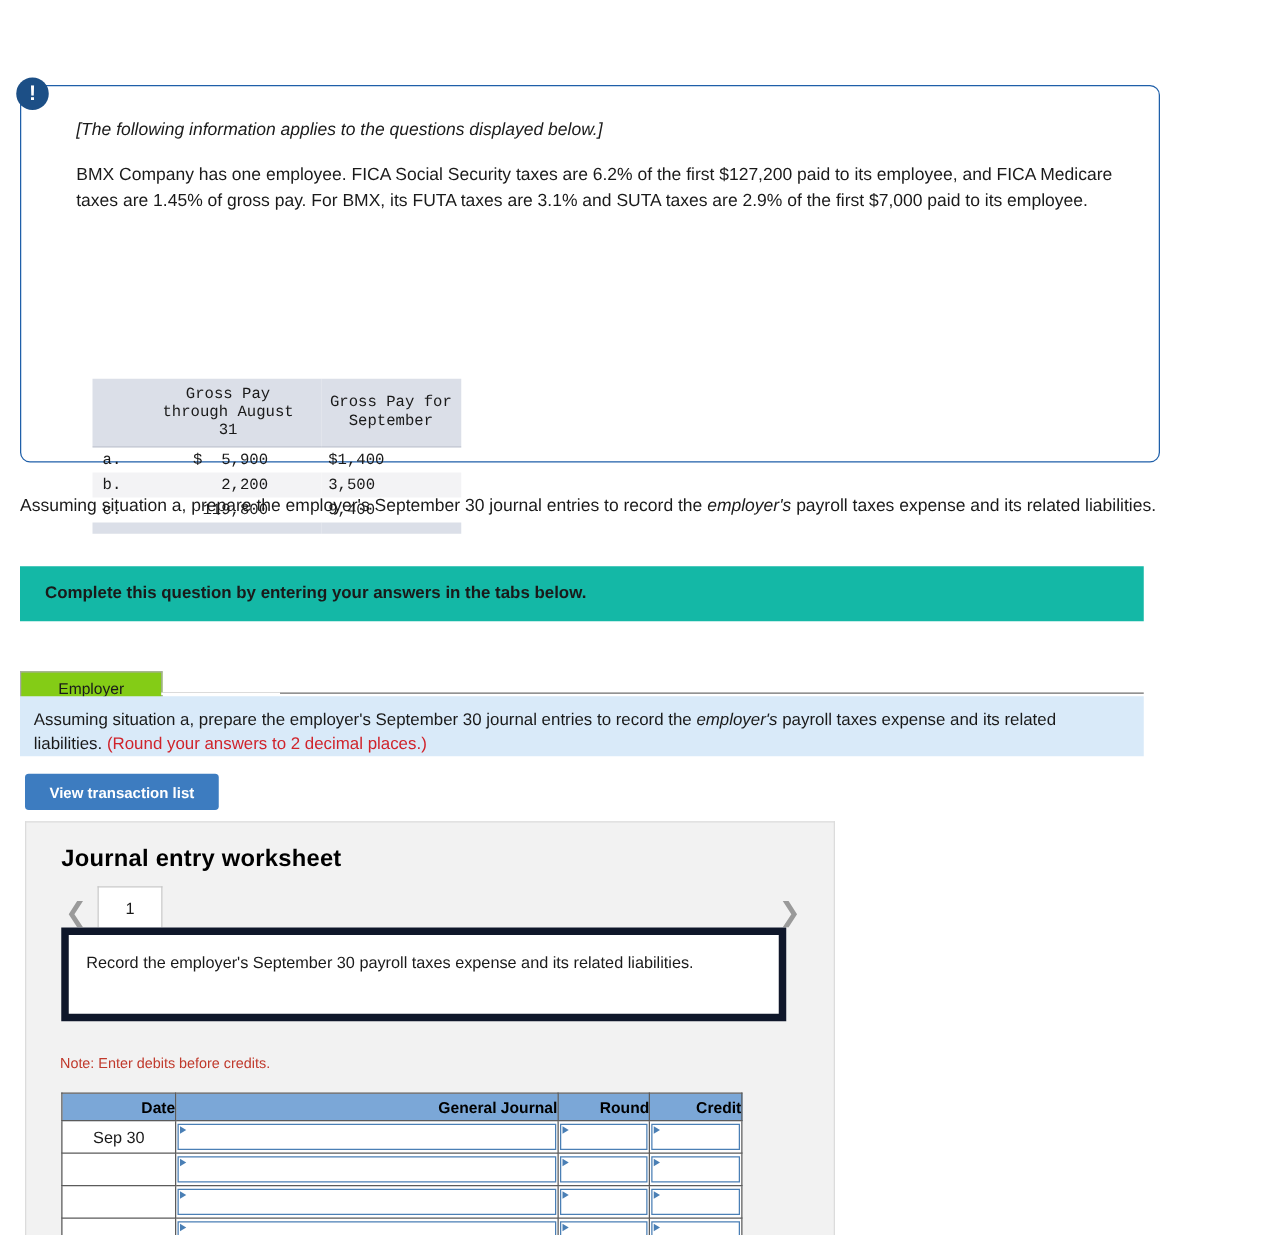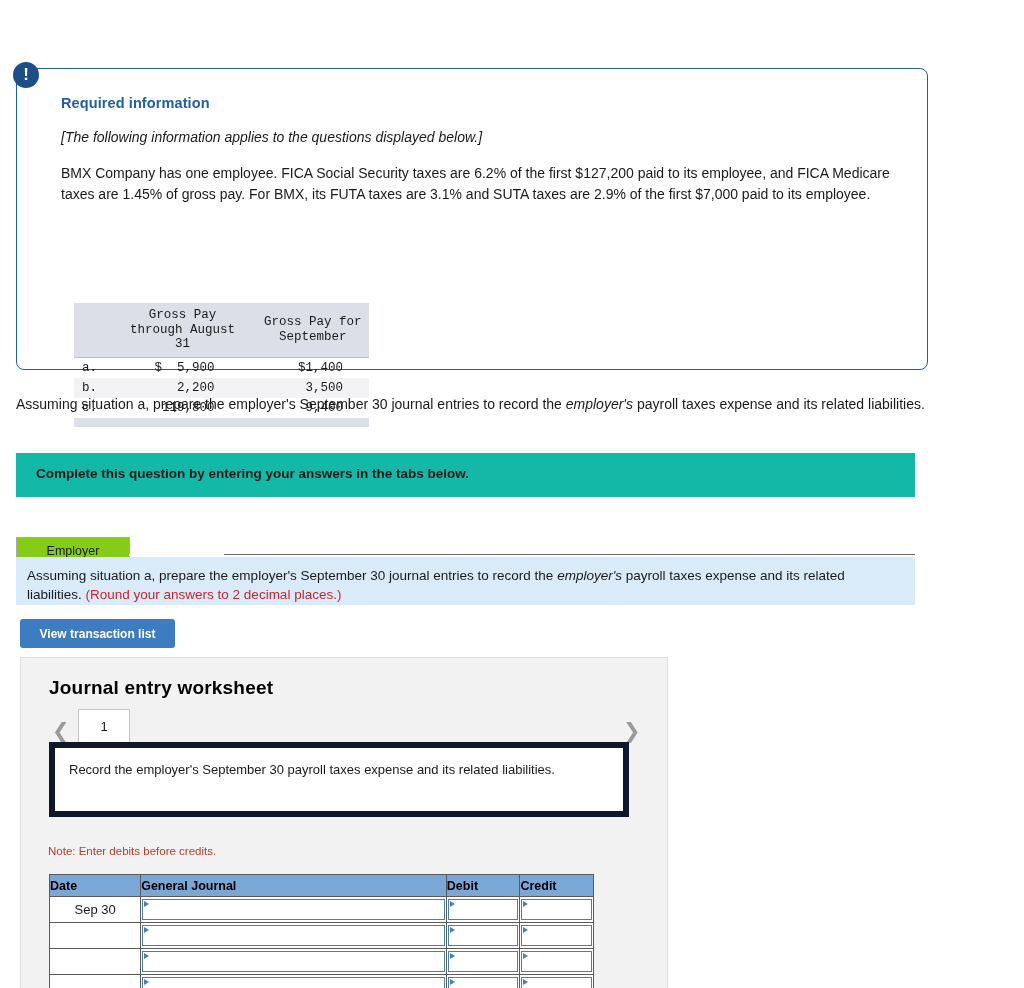--- a/index.html
+++ b/index.html
@@ -90,21 +90,21 @@
   .gp-table th.gp-h2 { width: 115px; }
   .gp-table th.gp-hblank { width: 28px; }
   .gp-table td {
     padding: 2px 6px;
     line-height: 16px;
     color: #1a1a1a;
   }
   .gp-table tr.alt td { background: #f3f3f5; }
   .gp-lbl { text-align: left; padding-left: 8px !important; }
   .gp-num { text-align: right; padding-right: 42px !important; white-space: pre; }
-  .gp-num2 { text-align: right; padding-right: 26px !important; }
+  .gp-num2 { text-align: left; padding-right: 26px !important; }
   .gp-foot td {
     background: #dbdfe8;
     height: 9px;
     padding: 0;
   }
   .gp-table tr.first-row td { border-top: 1px solid #b9bfcb; }
 
   
   .question-text {
     position: absolute;
@@ -305,21 +305,21 @@
     table-layout: fixed;
   }
   .jtable th {
     background: #7ba7d7;
     border: 1px solid #5b5b5b;
     font-size: 12.5px;
     font-weight: bold;
     color: #000000;
     height: 21px;
     padding: 0;
-    text-align: left;
+    text-align: right;
   }
   .jtable td {
     border: 1px solid #5b5b5b;
     background: #ffffff;
     height: 25px;
     padding: 0;
     vertical-align: middle;
   }
   .col-date   { width: 88px; }
   .col-gj     { width: 295px; }
@@ -350,21 +350,20 @@
     border-bottom: 3px solid transparent;
   }
 </style>
 </head>
 <body>
 
 <div class="alert-badge">!</div>
 
 <div class="req-card">
   <div class="req-inner">
-    <div class="req-title">Required information</div>
     <div class="req-italic">[The following information applies to the questions displayed below.]</div>
     <div class="req-body">BMX Company has one employee. FICA Social Security taxes are 6.2% of the first $127,200 paid to its employee, and FICA Medicare taxes are 1.45% of gross pay. For BMX, its FUTA taxes are 3.1% and SUTA taxes are 2.9% of the first $7,000 paid to its employee.</div>
   </div>
 
   <table class="gp-table">
     <thead>
       <tr>
         <th class="gp-hblank"></th>
         <th class="gp-h1">
           <div>Gross Pay</div>
@@ -443,21 +442,21 @@
     <colgroup>
       <col class="col-date">
         <col class="col-gj">
         <col class="col-debit">
         <col class="col-credit">
     </colgroup>
     <thead>
       <tr>
         <th>Date</th>
         <th>General Journal</th>
-        <th>Debit</th>
+        <th>Round</th>
         <th>Credit</th>
       </tr>
     </thead>
     <tbody>
       <tr>
         <td class="date-cell">Sep 30</td>
         <td>
             <div class="cellbox"></div>
           </td>
         <td>

